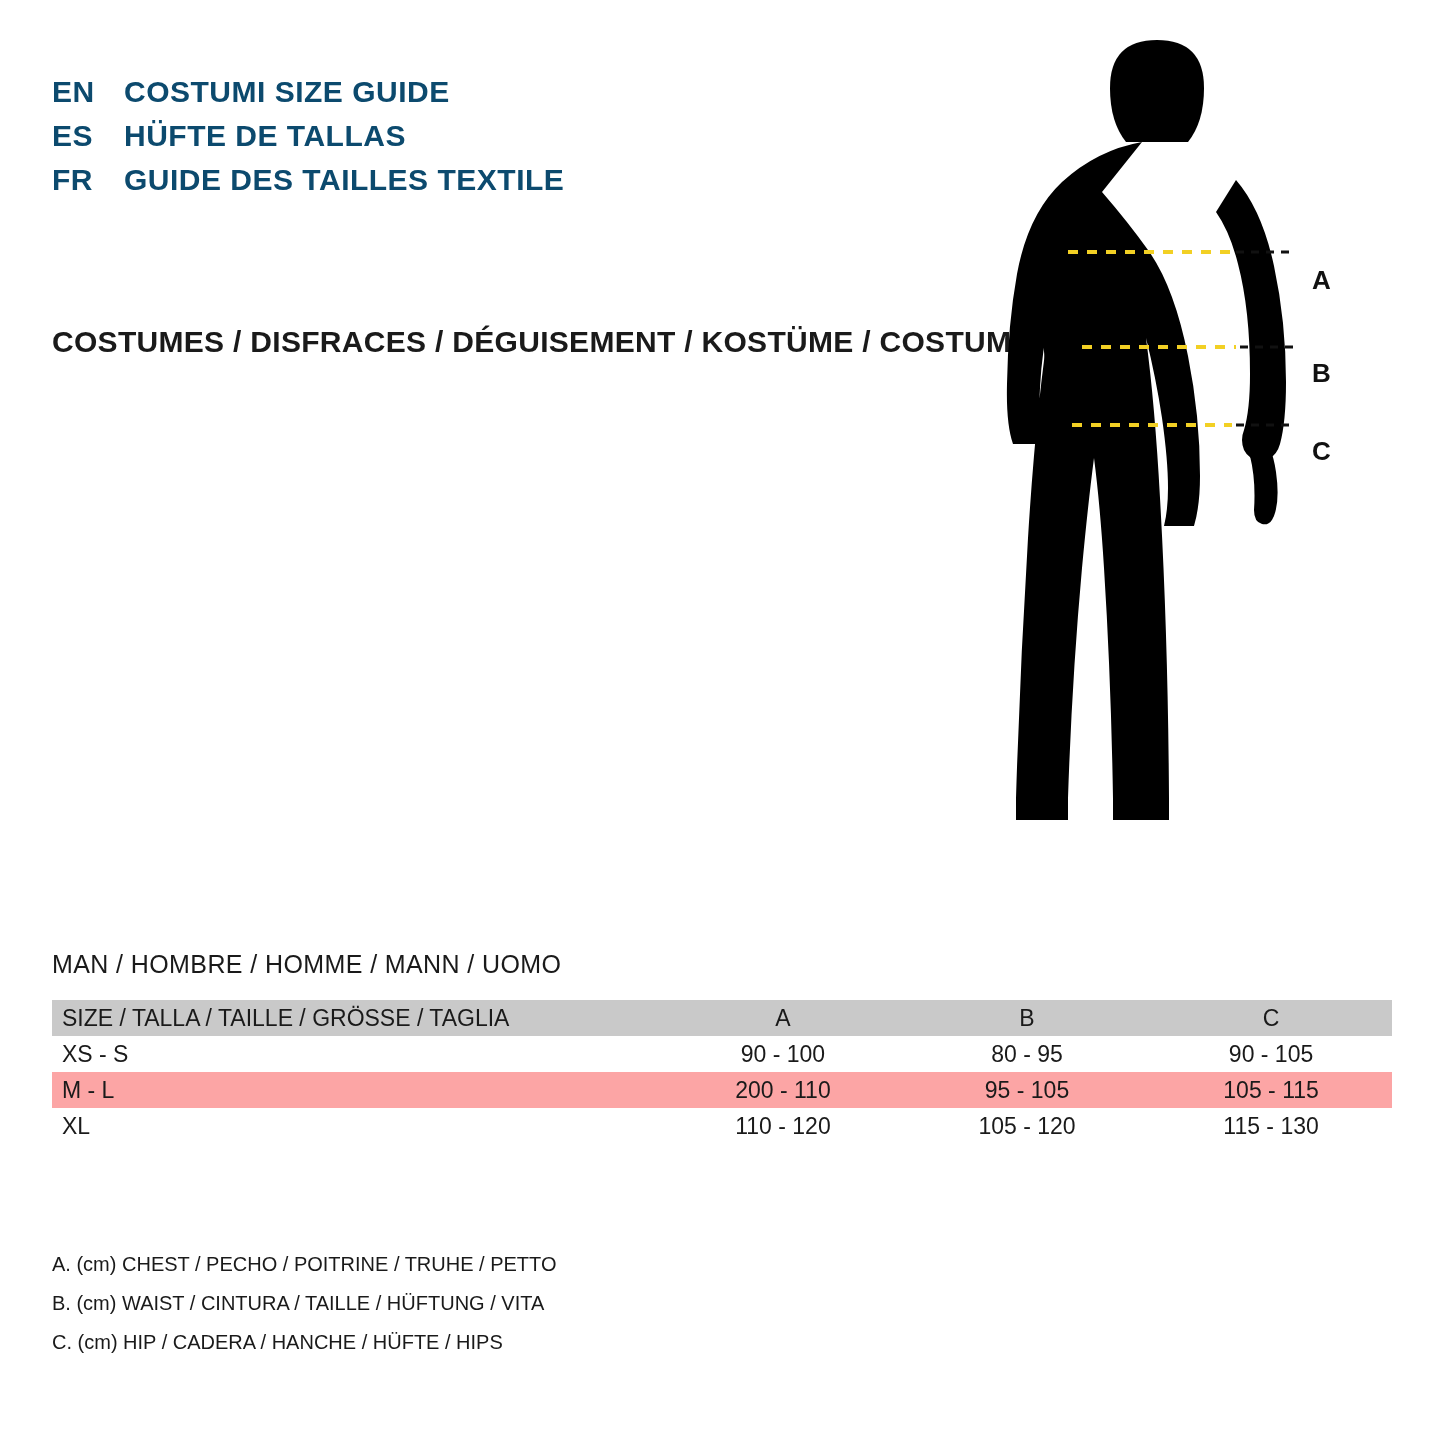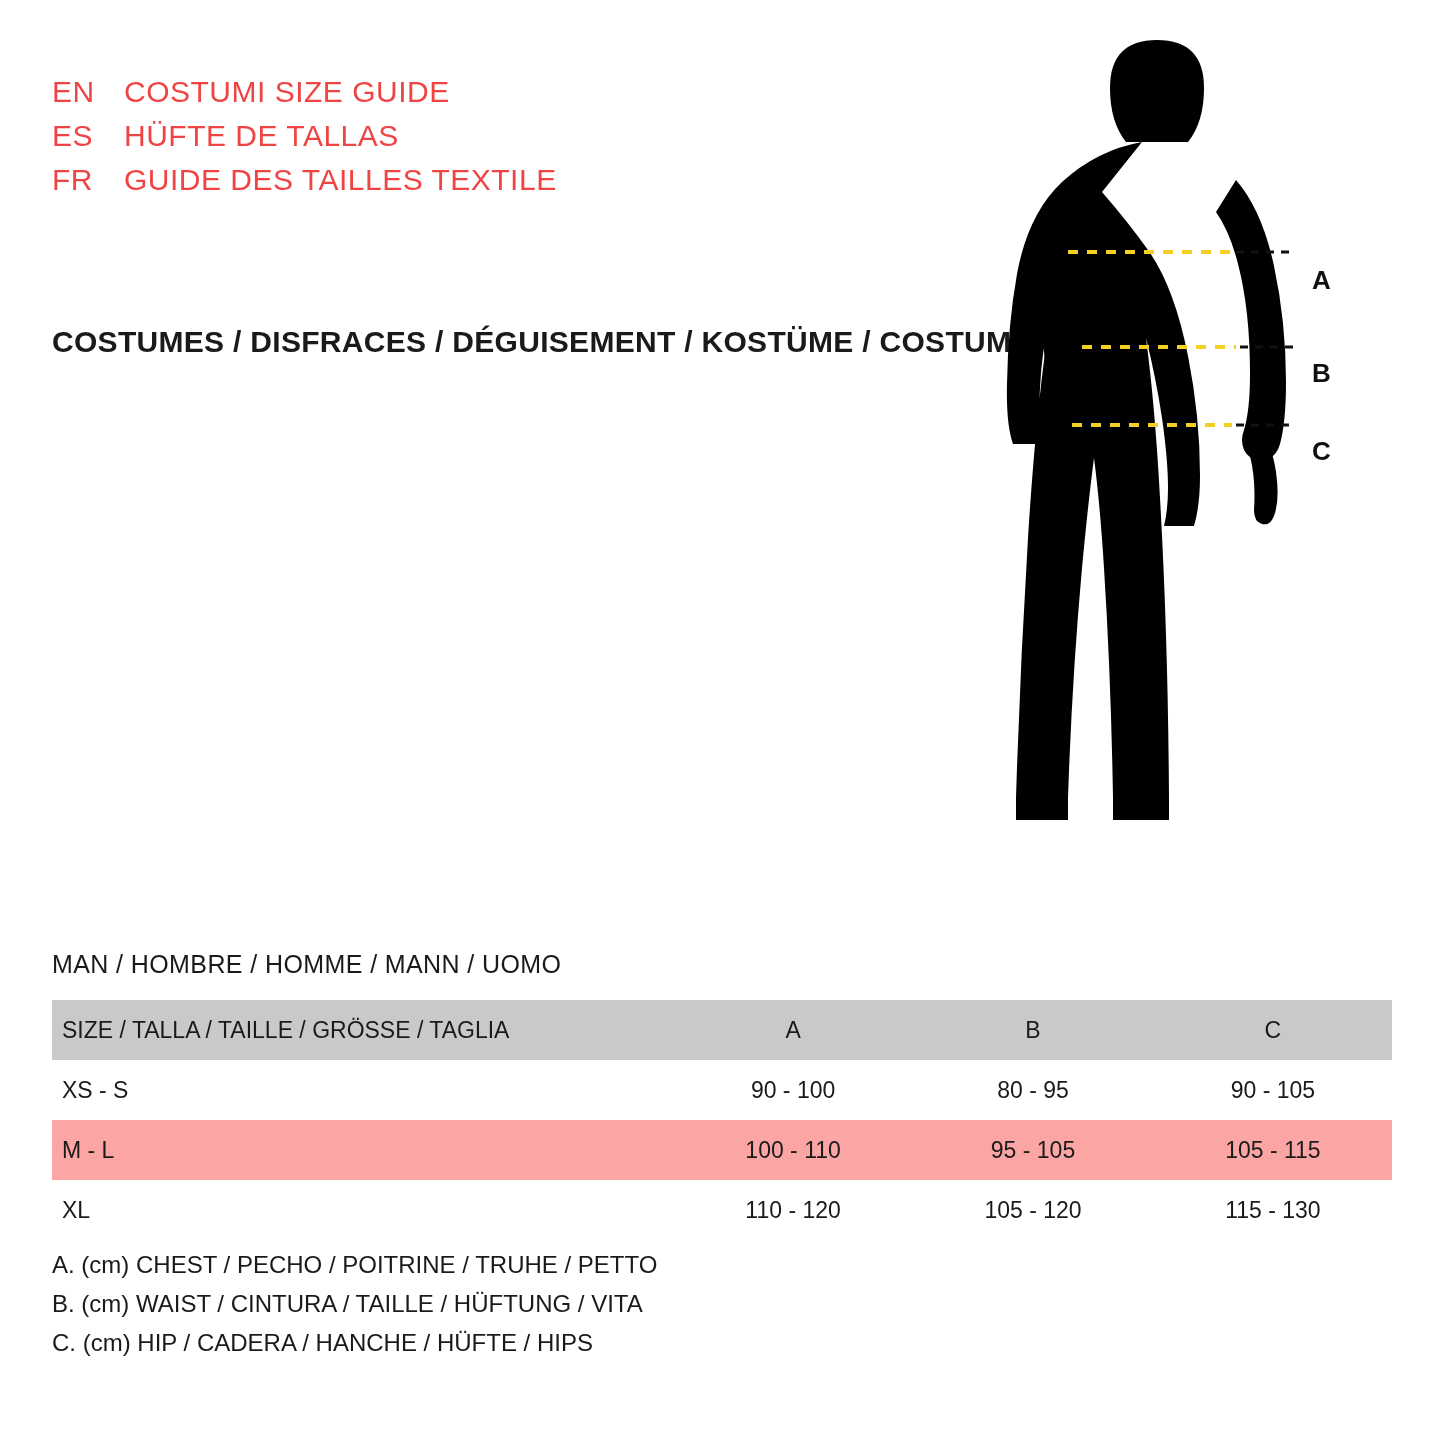--- a/index.html
+++ b/index.html
@@ -22,21 +22,22 @@
     left: 52px;
     top: 70px;
     width: 900px;
   }
   .lang-row {
     display: flex;
     align-items: flex-start;
     font-size: 30px;
     letter-spacing: 0.5px;
     line-height: 44px;
-    color: #ef4444;
+    color: #0c4a6e;
+    font-weight: bold;
   }
   .lang-code {
     width: 72px;
     flex: 0 0 72px;
   }
   .lang-text {
     flex: 1;
   }
   .costumes-line {
     position: absolute;
@@ -83,21 +84,21 @@
     position: absolute;
     left: 52px;
     top: 1000px;
     width: 1340px;
     border-collapse: collapse;
     font-size: 23px;
     color: #1a1a1a;
   }
   table.size-table th,
   table.size-table td {
-    padding: 12px;
+    padding: 0;
     height: 36px;
     font-weight: normal;
     text-align: center;
     vertical-align: middle;
   }
   table.size-table th.head-label,
   table.size-table td.size-label {
     text-align: left;
     padding-left: 10px;
     width: 600px;
@@ -110,21 +111,21 @@
   }
   table.size-table tbody tr.row-plain {
     background: #ffffff;
   }
 
   
   .notes {
     position: absolute;
     left: 52px;
     top: 1245px;
-    font-size: 24px;
+    font-size: 20px;
     line-height: 39px;
     color: #1a1a1a;
   }
 </style>
 </head>
 <body>
 
 <div class="lang-block">
   <div class="lang-row">
     <span class="lang-code">EN</span>
@@ -242,21 +243,21 @@
   </thead>
   <tbody>
     <tr class="row-plain">
       <td class="size-label">XS - S</td>
       <td>90 - 100</td>
       <td>80 - 95</td>
       <td>90 - 105</td>
     </tr>
     <tr class="row-alt">
       <td class="size-label">M - L</td>
-      <td>100 - 110</td>
+      <td>200 - 110</td>
       <td>95 - 105</td>
       <td>105 - 115</td>
     </tr>
     <tr class="row-plain">
       <td class="size-label">XL</td>
       <td>110 - 120</td>
       <td>105 - 120</td>
       <td>115 - 130</td>
     </tr>
   </tbody>

